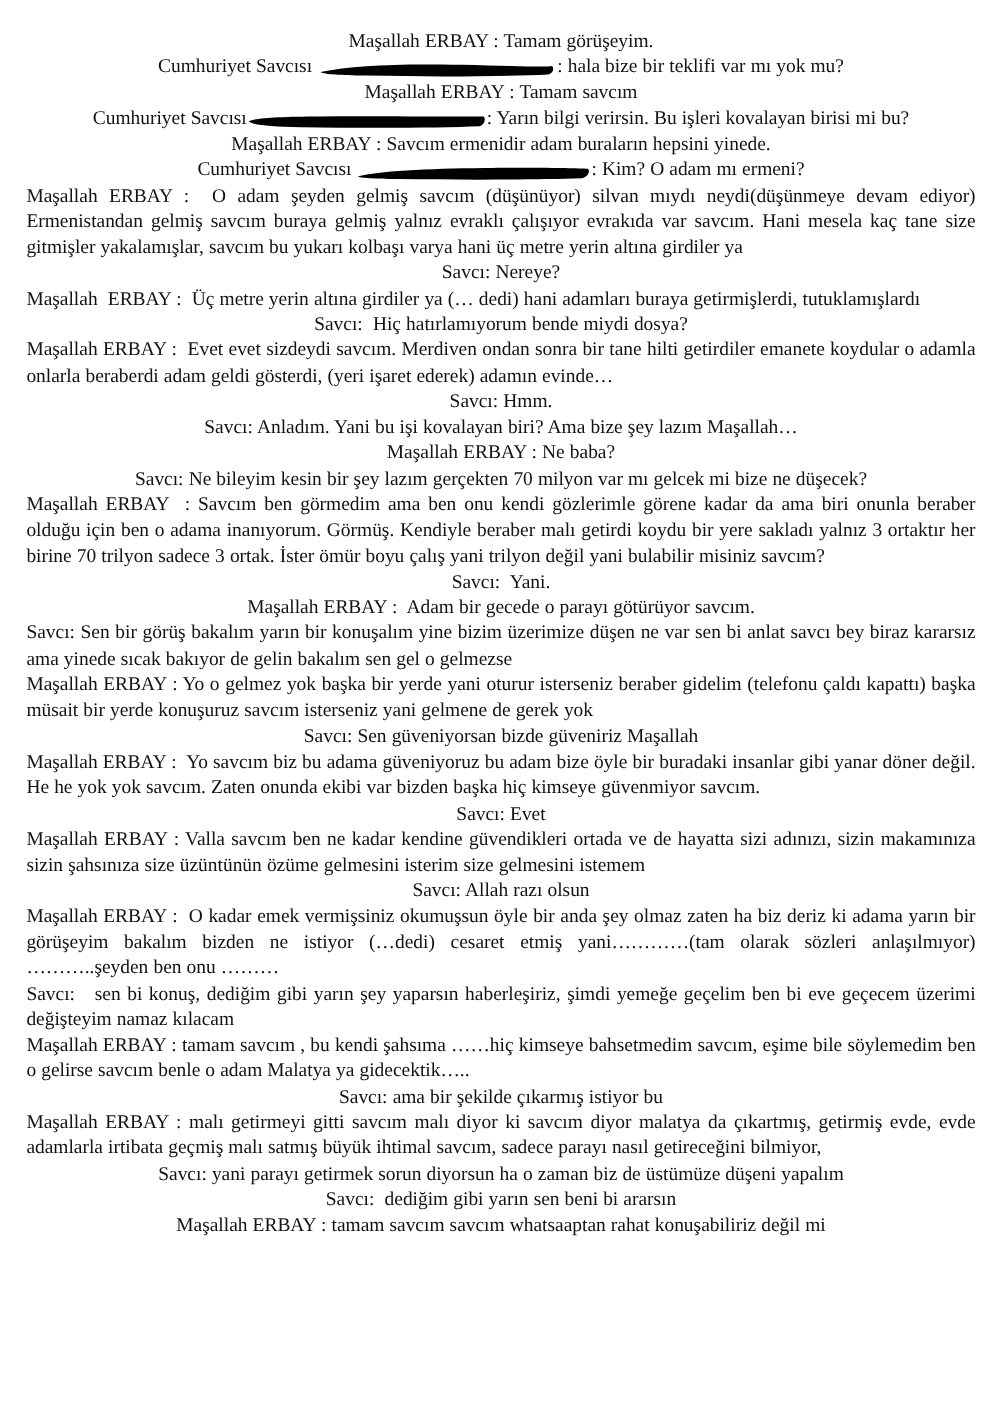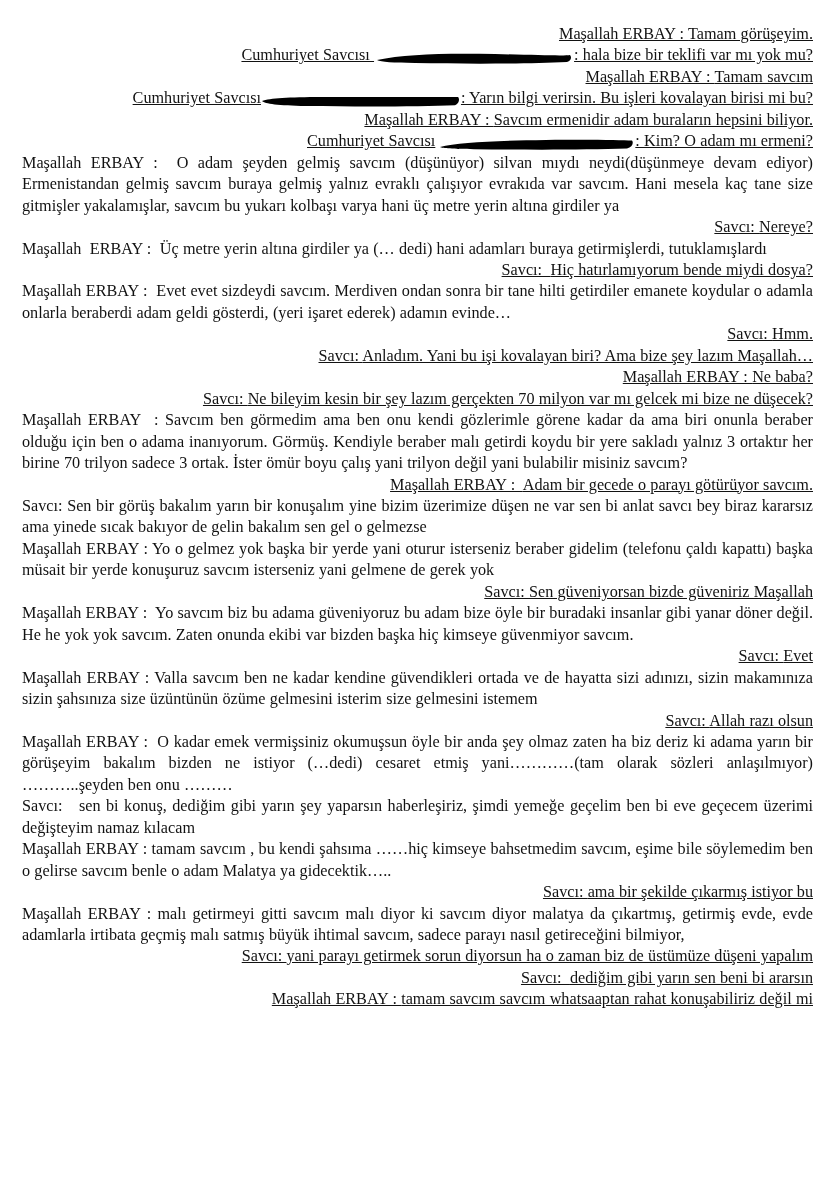--- a/index.html
+++ b/index.html
@@ -34,22 +34,21 @@
     font-size: 16.2px;
     line-height: 21.45px;
     text-align: justify;
     text-justify: inter-word;
     margin: 0;
     padding: 0;
     word-spacing: 0.2px;
     hyphens: none;
   }
   .turn.single {
-    text-align: right;
-    text-decoration: underline;
+    text-align: center;
   }
 
   .speaker {
     white-space: pre;
   }
 
   
   .redaction {
     display: inline-block;
     position: relative;
@@ -72,36 +71,37 @@
             <path d="M2,8 C30,2 70,1 120,2 C160,3 190,4 195,3
         C197,5 196,9 192,10
         C150,12 90,12 40,11 C18,10.6 6,10.2 2,8 Z" fill="#000000"></path>
           </svg></span><span class="utterance">: hala bize bir teklifi var mı yok mu?</span></p>
       <p class="turn single"><span class="speaker">Maşallah ERBAY : </span><span class="utterance">Tamam savcım</span></p>
       <p class="turn single"><span class="speaker">Cumhuriyet Savcısı</span><span class="redaction" style="width: 198px;"><svg width="198" height="13" viewBox="0 0 198 13" xmlns="http://www.w3.org/2000/svg" aria-hidden="true">
             <path d="M0,6 C8,3 26,2.2 60,2 C110,1.6 160,2.4 196,2
         C198,4 197,8.6 193,10.2
         C160,11.6 100,11.8 44,11 C16,10.4 3,9 0,6 Z" fill="#000000"></path>
           </svg></span><span class="utterance">: Yarın bilgi verirsin. Bu işleri kovalayan birisi mi bu?</span></p>
-      <p class="turn single"><span class="speaker">Maşallah ERBAY : </span><span class="utterance">Savcım ermenidir adam buraların hepsini biliyor.</span></p>
+      <p class="turn single"><span class="speaker">Maşallah ERBAY : </span><span class="utterance">Savcım ermenidir adam buraların hepsini yinede.</span></p>
       <p class="turn single"><span class="speaker">Cumhuriyet Savcısı</span><span class="redaction" style="width: 198px;"><svg width="198" height="13" viewBox="0 0 198 13" xmlns="http://www.w3.org/2000/svg" aria-hidden="true">
             <path d="M4,9 C22,4.5 60,2.6 110,2 C158,1.4 185,2.2 196,2.6
         C198,5 196,9.4 191,10.6
         C148,12 88,12 38,11.2 C16,10.8 7,10.4 4,9 Z" fill="#000000"></path>
           </svg></span><span class="utterance">: Kim? O adam mı ermeni?</span></p>
       <p class="turn"><span class="speaker">Maşallah ERBAY :  </span><span class="utterance">O adam şeyden gelmiş savcım (düşünüyor) silvan mıydı neydi(düşünmeye devam ediyor) Ermenistandan gelmiş savcım buraya gelmiş yalnız evraklı çalışıyor evrakıda var savcım. Hani mesela kaç tane size gitmişler yakalamışlar, savcım bu yukarı kolbaşı varya hani üç metre yerin altına girdiler ya</span></p>
       <p class="turn single"><span class="speaker">Savcı: </span><span class="utterance">Nereye?</span></p>
       <p class="turn"><span class="speaker">Maşallah  ERBAY :  </span><span class="utterance">Üç metre yerin altına girdiler ya (… dedi) hani adamları buraya getirmişlerdi, tutuklamışlardı</span></p>
       <p class="turn single"><span class="speaker">Savcı:  </span><span class="utterance">Hiç hatırlamıyorum bende miydi dosya?</span></p>
       <p class="turn"><span class="speaker">Maşallah ERBAY :  </span><span class="utterance">Evet evet sizdeydi savcım. Merdiven ondan sonra bir tane hilti getirdiler emanete koydular o adamla onlarla beraberdi adam geldi gösterdi, (yeri işaret ederek) adamın evinde…</span></p>
       <p class="turn single"><span class="speaker">Savcı: </span><span class="utterance">Hmm.</span></p>
       <p class="turn single"><span class="speaker">Savcı: </span><span class="utterance">Anladım. Yani bu işi kovalayan biri? Ama bize şey lazım Maşallah…</span></p>
       <p class="turn single"><span class="speaker">Maşallah ERBAY : </span><span class="utterance">Ne baba?</span></p>
       <p class="turn single"><span class="speaker">Savcı: </span><span class="utterance">Ne bileyim kesin bir şey lazım gerçekten 70 milyon var mı gelcek mi bize ne düşecek?</span></p>
       <p class="turn"><span class="speaker">Maşallah ERBAY  : </span><span class="utterance">Savcım ben görmedim ama ben onu kendi gözlerimle görene kadar da  ama biri onunla beraber olduğu için ben o adama  inanıyorum. Görmüş. Kendiyle beraber malı getirdi koydu bir yere sakladı yalnız 3 ortaktır her birine 70 trilyon sadece 3 ortak. İster ömür boyu çalış yani trilyon değil yani bulabilir misiniz savcım?</span></p>
+      <p class="turn single"><span class="speaker">Savcı:  </span><span class="utterance">Yani.</span></p>
       <p class="turn single"><span class="speaker">Maşallah ERBAY :  </span><span class="utterance">Adam bir gecede o parayı götürüyor savcım.</span></p>
       <p class="turn"><span class="speaker">Savcı: </span><span class="utterance">Sen bir görüş bakalım yarın bir konuşalım yine bizim üzerimize düşen ne var sen bi anlat savcı bey biraz kararsız ama yinede sıcak bakıyor de gelin bakalım sen gel o gelmezse</span></p>
       <p class="turn"><span class="speaker">Maşallah ERBAY : </span><span class="utterance">Yo o gelmez yok başka bir yerde yani oturur isterseniz beraber gidelim (telefonu çaldı kapattı)  başka müsait bir yerde konuşuruz savcım isterseniz yani gelmene de gerek yok</span></p>
       <p class="turn single"><span class="speaker">Savcı: </span><span class="utterance">Sen güveniyorsan bizde güveniriz Maşallah</span></p>
       <p class="turn"><span class="speaker">Maşallah ERBAY :  </span><span class="utterance">Yo savcım biz bu adama güveniyoruz bu adam bize öyle bir buradaki insanlar gibi yanar döner değil. He he yok yok savcım. Zaten onunda ekibi var bizden başka  hiç kimseye güvenmiyor savcım.</span></p>
       <p class="turn single"><span class="speaker">Savcı: </span><span class="utterance">Evet</span></p>
       <p class="turn"><span class="speaker">Maşallah ERBAY : </span><span class="utterance">Valla savcım ben ne kadar kendine güvendikleri ortada ve de hayatta sizi adınızı, sizin makamınıza sizin şahsınıza size üzüntünün özüme gelmesini isterim size gelmesini istemem</span></p>
       <p class="turn single"><span class="speaker">Savcı: </span><span class="utterance">Allah razı olsun</span></p>
       <p class="turn"><span class="speaker">Maşallah ERBAY :  </span><span class="utterance">O kadar emek vermişsiniz okumuşsun öyle bir anda şey olmaz zaten ha biz deriz ki adama yarın bir görüşeyim bakalım bizden ne istiyor (…dedi) cesaret etmiş yani…………(tam olarak sözleri anlaşılmıyor) ………..şeyden ben onu ………</span></p>
       <p class="turn"><span class="speaker">Savcı:   </span><span class="utterance">sen bi konuş, dediğim gibi yarın şey yaparsın haberleşiriz, şimdi yemeğe geçelim ben bi eve geçecem üzerimi değişteyim namaz kılacam</span></p>

